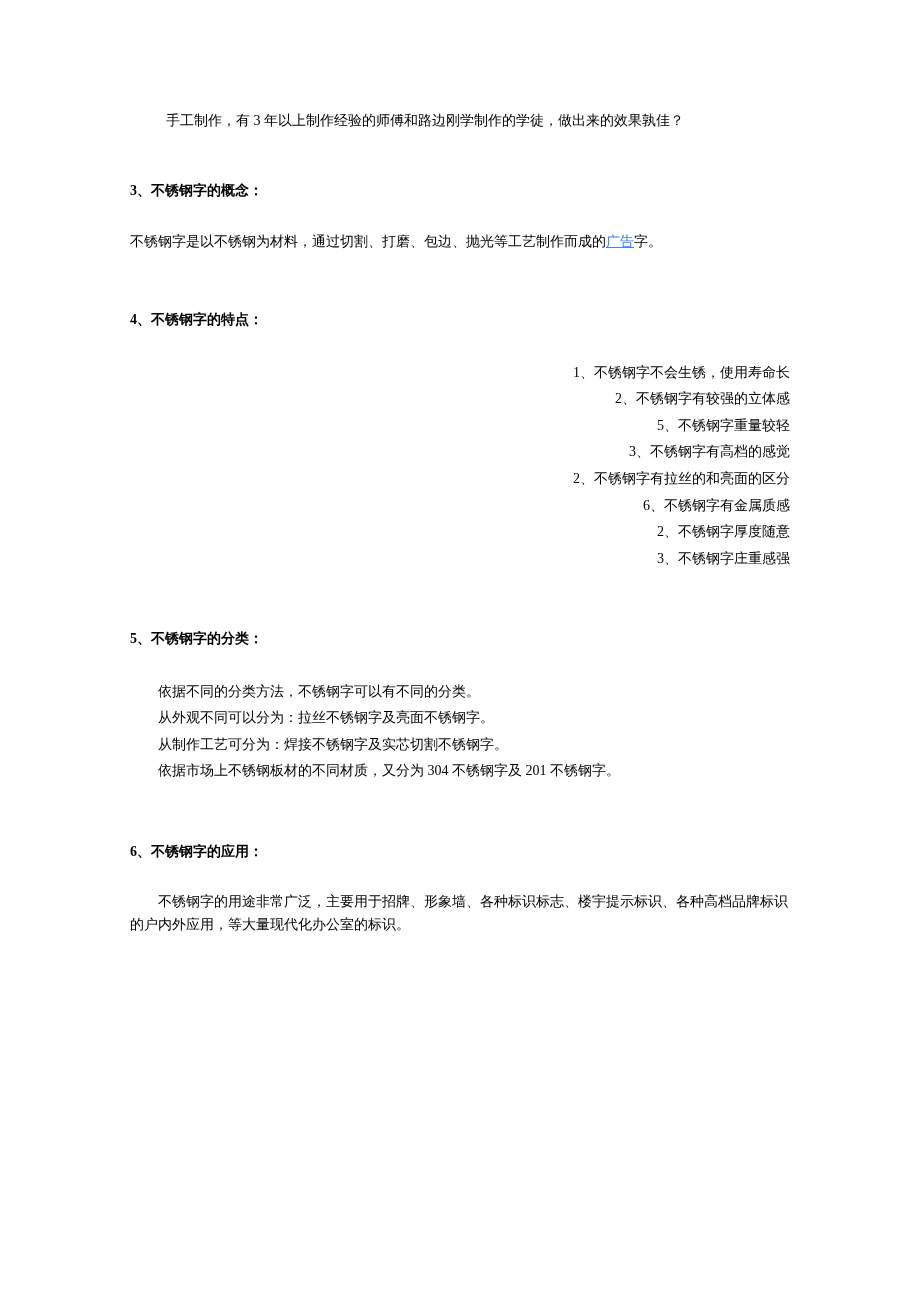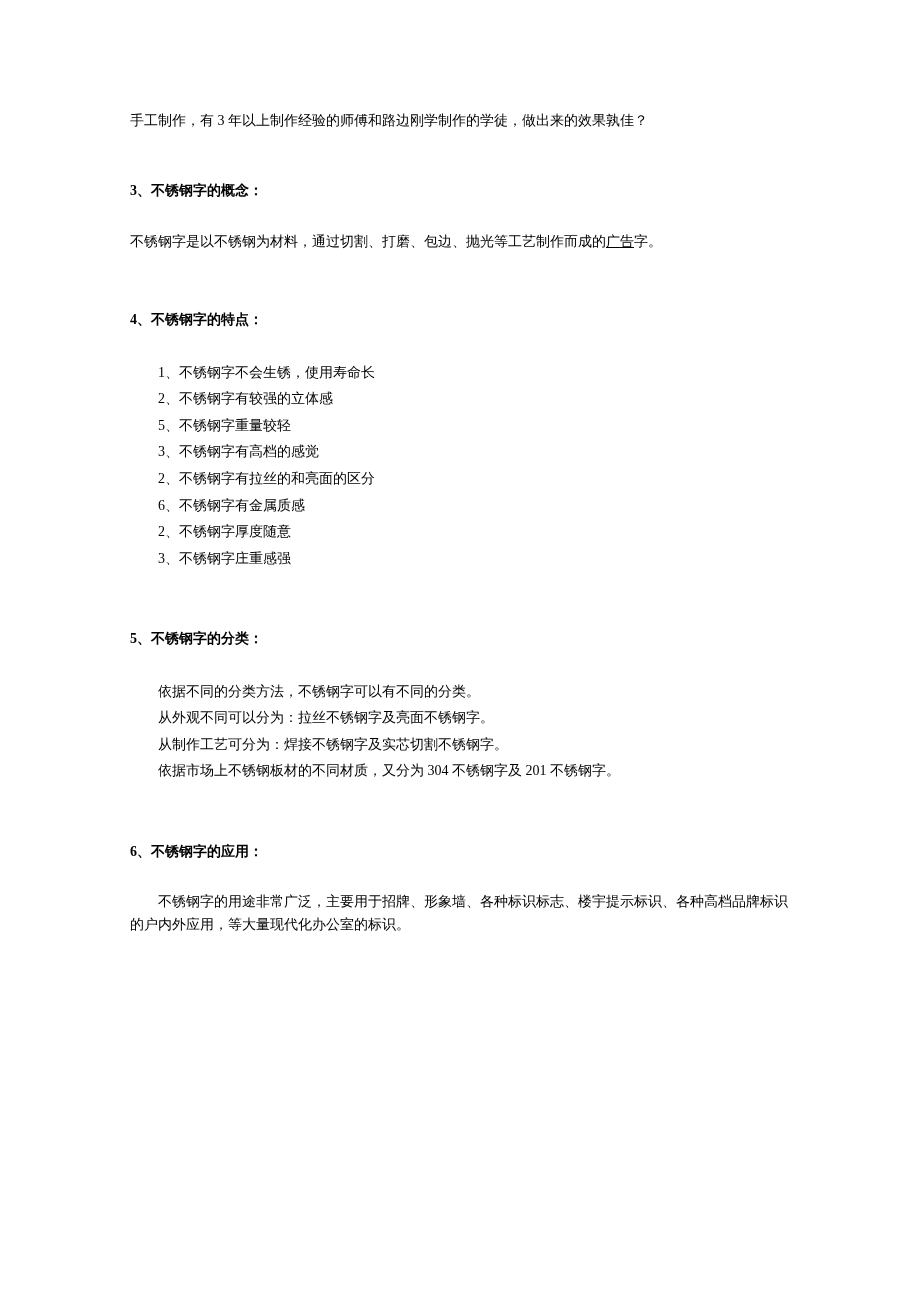--- a/index.html
+++ b/index.html
@@ -11,39 +11,41 @@
       font-family: "SimSun", "宋体", serif;
       background: #ffffff;
       width: 920px;
       padding: 110px 130px 200px 130px;
       color: #000000;
       font-size: 14px;
       line-height: 1.6;
     }
     .paragraph {
       margin-bottom: 48px;
+      margin-left: 36px;
     }
     .heading {
       font-weight: bold;
       margin-bottom: 28px;
     }
     .section {
       margin-bottom: 56px;
     }
     .body-text {
       margin-bottom: 8px;
     }
     .indent-1 {
       padding-left: 28px;
+      text-align: right;
     }
     .indent-2 {
       padding-left: 28px;
     }
     .link {
-      color: #000000;
+      color: #3b82f6;
       text-decoration: underline;
     }
     .feature-list {
       line-height: 1.9;
     }
     .classification {
       line-height: 1.9;
     }
   </style>
 </head>

